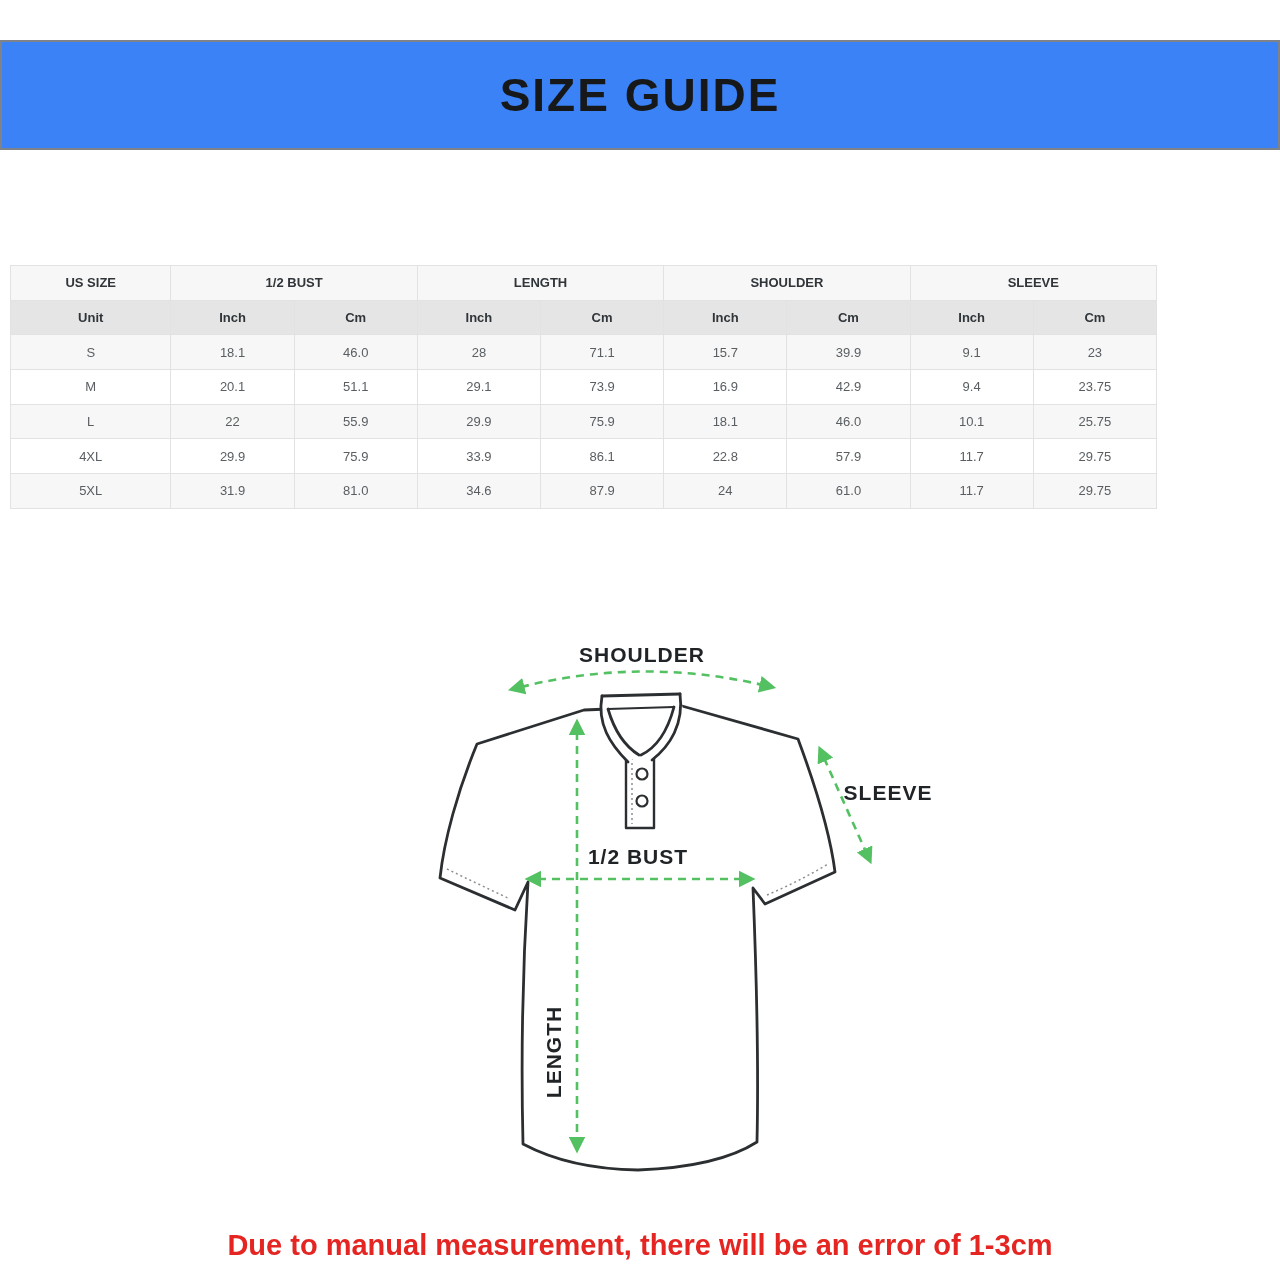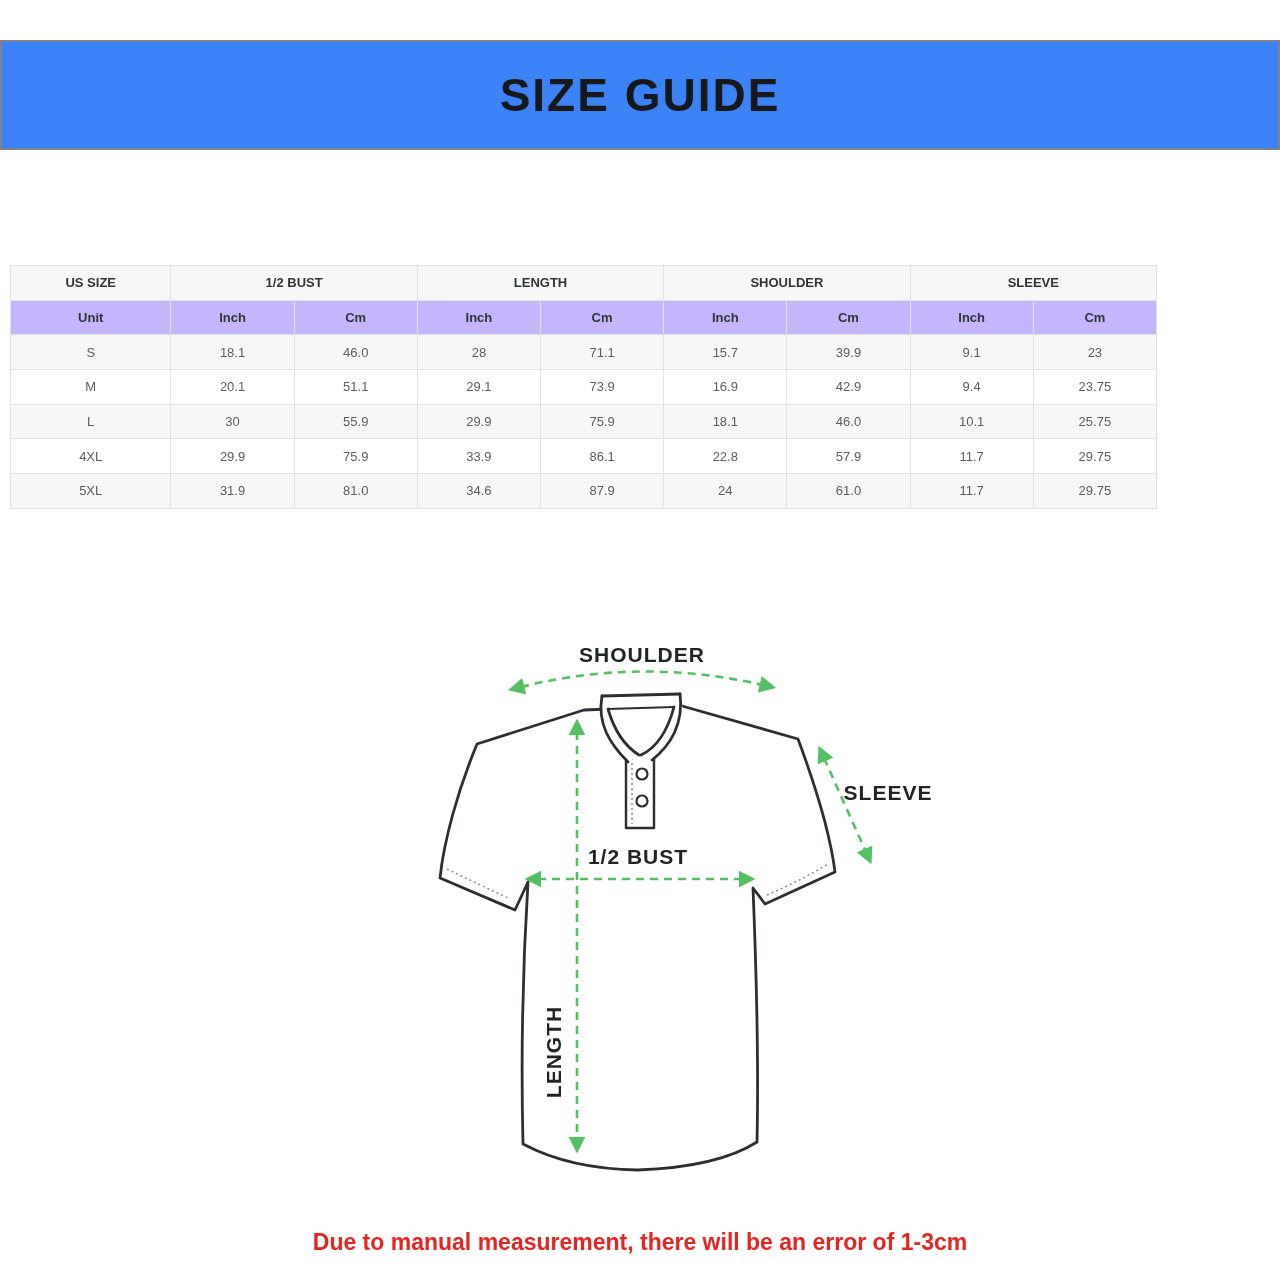--- a/index.html
+++ b/index.html
@@ -21,34 +21,34 @@
   
   .table-wrap{position:absolute;left:10px;top:265px;width:1147px;}
   table{border-collapse:collapse;width:100%;table-layout:fixed;}
   th,td{
     border:1px solid #e2e2e2;height:33.7px;padding:0 4px;
     text-align:center;vertical-align:middle;font-size:13px;
     overflow:hidden;white-space:nowrap;
   }
   thead th{font-weight:700;color:#303539;}
   thead tr.group th{background:#f7f7f7;}
-  thead tr.units th{background:#c4b5fd;}
+  thead tr.units th{background:#e5e5e5;}
   tbody td{color:#595e62;font-weight:400;background:#ffffff;}
   tbody tr:nth-child(odd) td{background:#f7f7f7;}
   
   .diagram{position:absolute;left:420px;top:632px;width:520px;height:580px;}
   .diagram svg{display:block;width:100%;height:100%;}
   .meas{fill:none;stroke-width:2.6;stroke-dasharray:8 6;}
   .shirt-line{fill:none;stroke:#2c2f31;stroke-width:2.8;stroke-linecap:round;stroke-linejoin:round;}
   .stitch{fill:none;stroke:#8f8f8f;stroke-width:1.5;stroke-dasharray:2 3;}
   .dlabel{font-family:"Liberation Sans",sans-serif;font-weight:700;font-size:21px;fill:#212427;letter-spacing:1px;}
   
   .footnote{
     position:absolute;left:0;top:1229px;width:1280px;text-align:center;
-    font-size:23px;font-weight:700;color:#e42521;
+    font-size:29px;font-weight:700;color:#e42521;
   }
 </style>
 </head>
 <body>
 
 <header class="banner">
   <h1>SIZE GUIDE</h1>
 </header>
 
 <div class="table-wrap">
@@ -102,21 +102,21 @@
           <td>51.1</td>
           <td>29.1</td>
           <td>73.9</td>
           <td>16.9</td>
           <td>42.9</td>
           <td>9.4</td>
           <td>23.75</td>
         </tr>
         <tr>
           <td>L</td>
-          <td>30</td>
+          <td>22</td>
           <td>55.9</td>
           <td>29.9</td>
           <td>75.9</td>
           <td>18.1</td>
           <td>46.0</td>
           <td>10.1</td>
           <td>25.75</td>
         </tr>
         <tr>
           <td>4XL</td>

